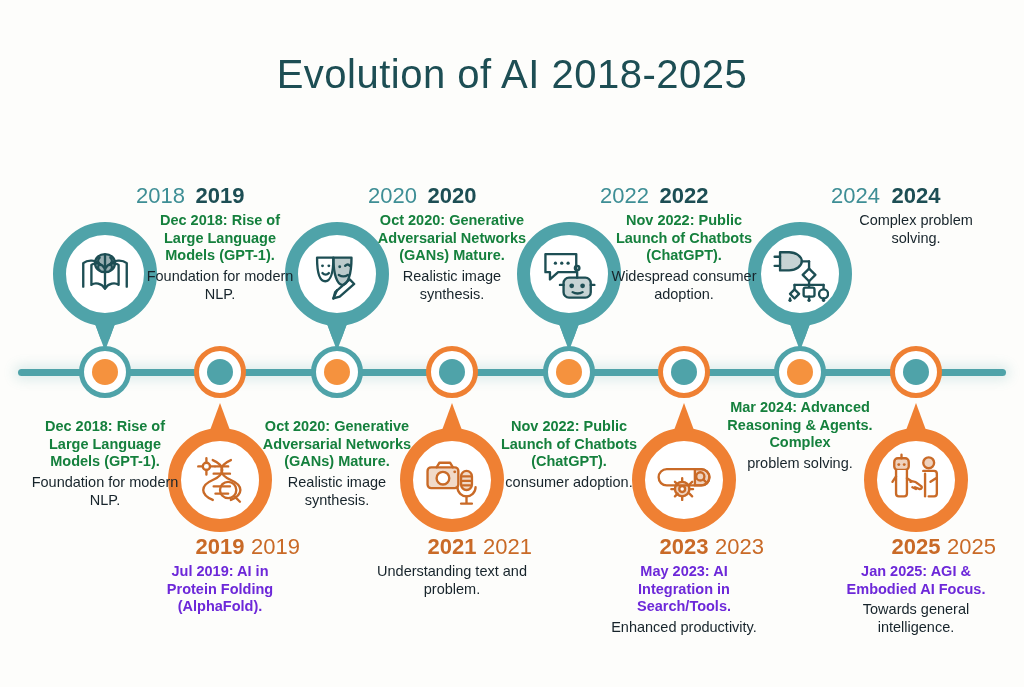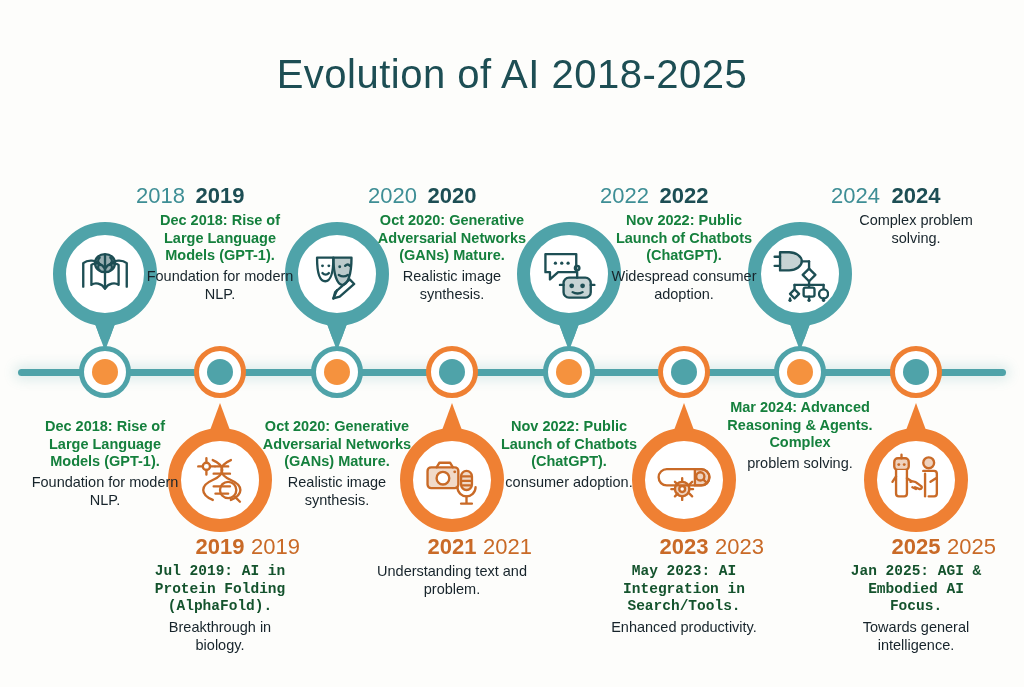--- a/index.html
+++ b/index.html
@@ -150,21 +150,21 @@
     font-weight: bold;
     margin-bottom: 3px;
   }
   .text-block .tb-detail {
     font-size: 14.5px;
     color: #17242b;
   }
   .text-block.tb-teal .tb-year { color: #1d4e54; }
   .text-block.tb-teal .tb-headline { color: #15803d; }
   .text-block.tb-orange .tb-year { color: #c96a27; }
-  .text-block.tb-orange .tb-headline { color: #14532d; font-family: Liberation Mono, monospace; }
+  .text-block.tb-orange .tb-headline { color: #6d28d9; }
 </style>
 </head>
 <body>
 
 <div id="infographic-title">Evolution of AI 2018-2025</div>
 
 <div id="timeline-axis"></div>
 
 <div id="nodes-layer">
     <div class="axis-node node-up" style="left: 105px;"></div>
@@ -340,21 +340,20 @@
       <div class="tb-headline">Nov 2022: Public Launch of Chatbots (ChatGPT).</div>
       <div class="tb-detail">consumer adoption.</div>
     </div>
     <div class="text-block tb-teal" style="left: 800px; top: 399px;">
       <div class="tb-headline">Mar 2024: Advanced Reasoning &amp; Agents. Complex</div>
       <div class="tb-detail">problem solving.</div>
     </div>
     <div class="text-block tb-orange" style="left: 220px; top: 534px;">
       <div class="tb-year">2019</div>
       <div class="tb-headline">Jul 2019: AI in Protein Folding (AlphaFold).</div>
-      <div class="tb-detail">Breakthrough in biology.</div>
     </div>
     <div class="text-block tb-orange" style="left: 452px; top: 534px;">
       <div class="tb-year">2021</div>
       <div class="tb-detail">Understanding text and problem.</div>
     </div>
     <div class="text-block tb-orange" style="left: 684px; top: 534px;">
       <div class="tb-year">2023</div>
       <div class="tb-headline">May 2023: AI Integration in Search/Tools.</div>
       <div class="tb-detail">Enhanced productivity.</div>
     </div>

